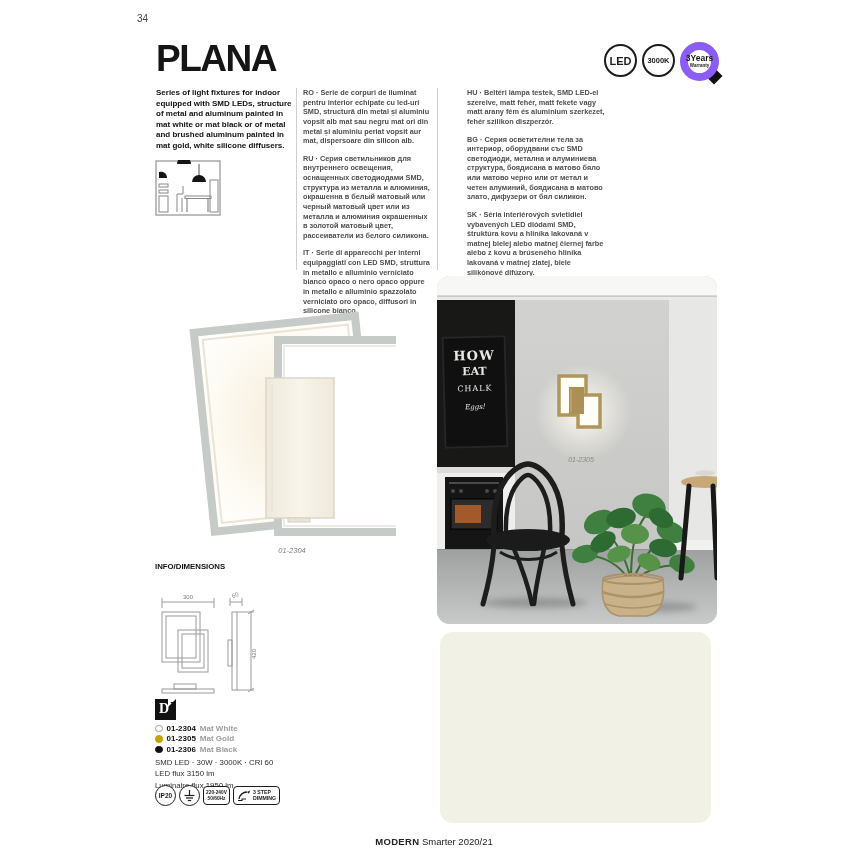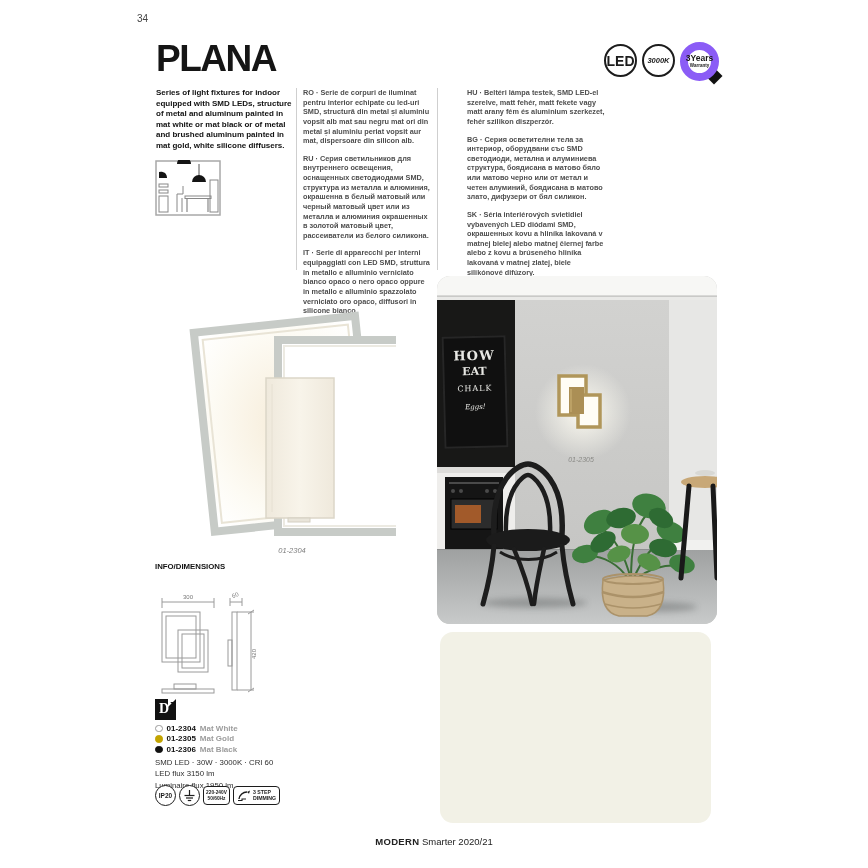--- a/index.html
+++ b/index.html
@@ -13,22 +13,22 @@
   .pagenum { left:137px; top:13px; font-size:10px; color:#444; }
   .title { left:156px; top:38px; font-size:37px; font-weight:800; letter-spacing:-1.5px; color:#151515; }
 
   
   .badges { left:604px; top:44px; display:flex; align-items:flex-start; gap:5px; }
   .badge-circle {
     width:33px; height:33px; border:2px solid #1c1c1c; border-radius:50%;
     display:flex; align-items:center; justify-content:center; background:#fff;
     font-weight:bold; color:#1c1c1c;
   }
-  .badge-led { font-size:14px; }
-  .badge-kelvin { font-size:7.5px;font-style:italic; }
+  .badge-led { font-size:11px; }
+  .badge-kelvin { font-size:7.5px; }
   .badge-q { position:relative; width:41px; height:41px; margin-top:-2px; }
   .badge-q .qcirc {
     position:absolute; left:0; top:0; width:39px; height:39px; background:#fff;
     border:8px solid #8b5cf6; border-radius:50%;
     display:flex; flex-direction:column; align-items:center; justify-content:center;
   }
   .badge-q .qtail {
     position:absolute; right:1px; bottom:1px; width:12px; height:12px; background:#111;
     transform:rotate(45deg);
   }
@@ -147,21 +147,21 @@
   <div class="abs vrule vr1"></div>
   <div class="abs vrule vr2"></div>
   <div class="abs col col2">
     <p>RO · Serie de corpuri de iluminat pentru interior echipate cu led-uri SMD, structură din metal și aluminiu vopsit alb mat sau negru mat ori din metal și aluminiu periat vopsit aur mat, dispersoare din silicon alb.</p>
     <p>RU · Серия светильников для внутреннего освещения, оснащенных светодиодами SMD, структура из металла и алюминия, окрашенна в белый матовый или черный матовый цвет или из металла и алюминия окрашенных в золотой матовый цвет, рассеиватели из белого силикона.</p>
     <p>IT · Serie di apparecchi per interni equipaggiati con LED SMD, struttura in metallo e alluminio verniciato bianco opaco o nero opaco oppure in metallo e alluminio spazzolato verniciato oro opaco, diffusori in silicone bianco.</p>
   </div>
   <div class="abs col col3">
     <p>HU · Beltéri lámpa testek, SMD LED-el szerelve, matt fehér, matt fekete vagy matt arany fém és aluminium szerkezet, fehér szilikon diszperzór.</p>
     <p>BG · Серия осветителни тела за интериор, оборудвани със SMD светодиоди, метална и алуминиева структура, боядисана в матово бяло или матово черно или от метал и четен алуминий, боядисана в матово злато, дифузери от бял силикон.</p>
-    <p>SK · Séria interiérových svietidiel vybavených LED diódami SMD, окрашенных kovu a hliníka lakovaná v matnej bielej alebo matnej čiernej farbe alebo z kovu a brúseného hliníka lakovaná v matnej zlatej, biele silikónové difúzory.</p>
+    <p>SK · Séria interiérových svietidiel vybavených LED diódami SMD, štruktúra kovu a hliníka lakovaná v matnej bielej alebo matnej čiernej farbe alebo z kovu a brúseného hliníka lakovaná v matnej zlatej, biele silikónové difúzory.</p>
   </div>
 
   <svg class="abs room-icon" width="66" height="56" viewBox="0 0 66 56">
     <rect x="1" y="1" width="64" height="54" fill="#ffffff" stroke="#a8a8a8" stroke-width="1.5"></rect>
     <path d="M22,4 a7,7 0 0 1 14,0 z" fill="#141414"></path>
     <line x1="44" y1="4" x2="44" y2="16" stroke="#555" stroke-width="1"></line>
     <path d="M37,22 a7,7 0 0 1 14,0 z" fill="#141414"></path>
     <path d="M4,12 a6,6 0 0 1 8,6 l-8,0 z" fill="#141414"></path>
     <rect x="4" y="24" width="9" height="3" fill="none" stroke="#888" stroke-width="1"></rect>
     <rect x="4" y="30" width="9" height="3" fill="none" stroke="#888" stroke-width="1"></rect>

